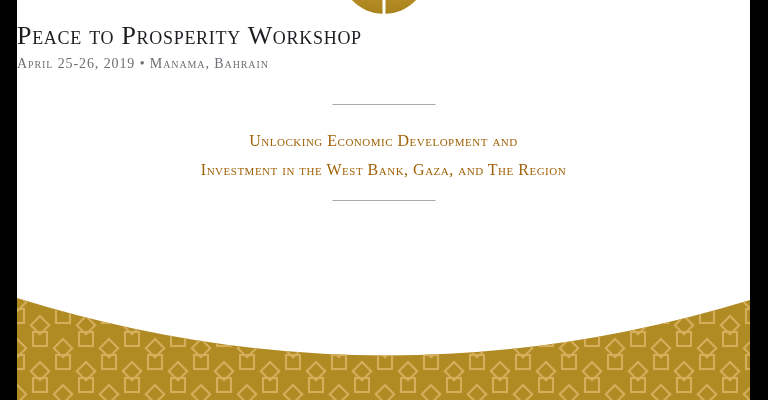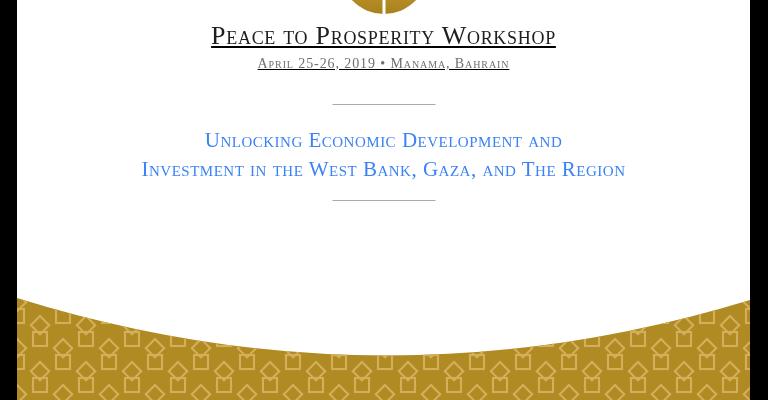--- a/index.html
+++ b/index.html
@@ -46,22 +46,21 @@
     pointer-events: none;
   }
   .emblem svg { display: block; }
 
   
   .header-block {
     position: absolute;
     left: 0;
     right: 0;
     top: 21px;
-    text-align: center;
-    text-decoration: underline;
+    text-align: left;
   }
   .event-title {
     margin: 0;
     font-family: "Liberation Serif", serif;
     font-size: 26px;
     line-height: 30px;
     font-weight: 400;
     color: #1d1d22;
     font-variant: small-caps;
     letter-spacing: 0.7px;
@@ -95,24 +94,24 @@
   .theme-block {
     position: absolute;
     left: 0;
     right: 0;
     top: 126px;
     text-align: center;
   }
   .theme-line {
     margin: 0;
     font-family: "Liberation Serif", serif;
-    font-size: 21px;
+    font-size: 16px;
     line-height: 29px;
     font-weight: 400;
-    color: #3b82f6;
+    color: #a16207;
     font-variant: small-caps;
     letter-spacing: 0.5px;
     white-space: nowrap;
   }
 
   
   .gold-band {
     position: absolute;
     left: 0;
     bottom: 0;

